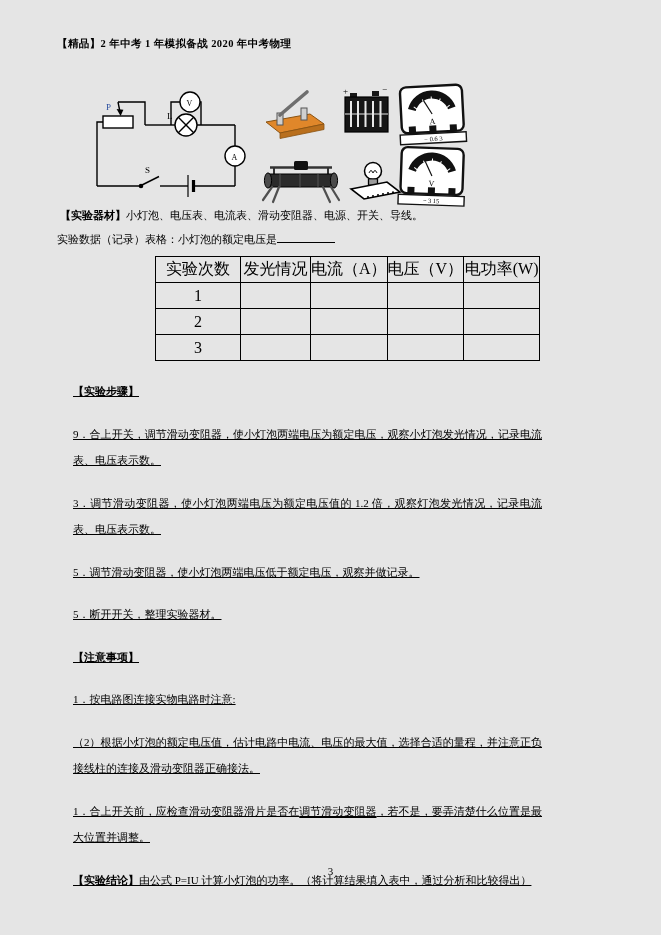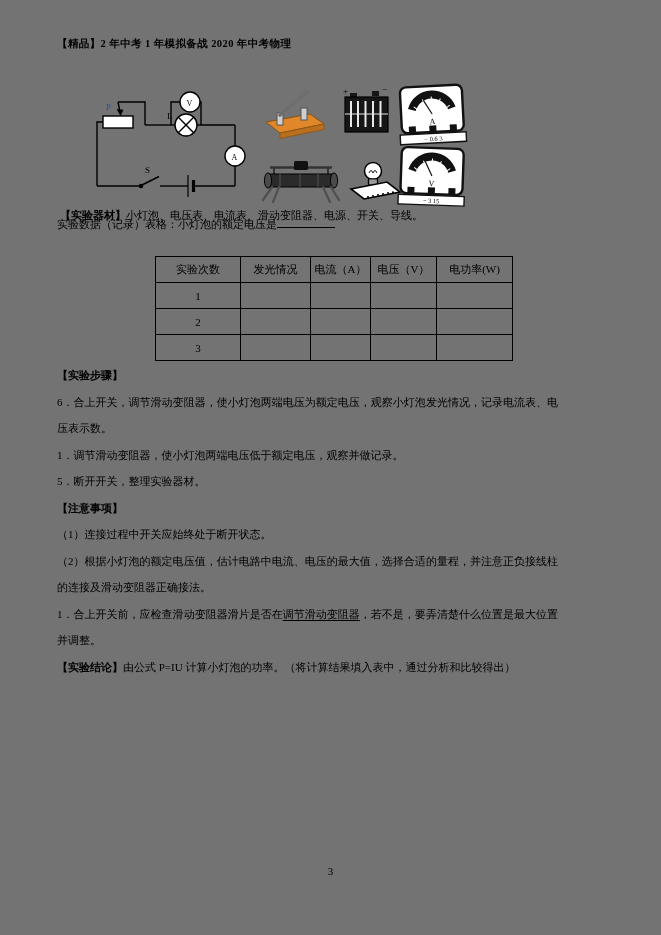--- a/index.html
+++ b/index.html
@@ -1,44 +1,44 @@
 <!DOCTYPE html>
 <html><head>
 <meta charset="utf-8">
 <style>
   html,body{margin:0;padding:0;}
   body{
     width:661px;height:935px;background:#ffffff;color:#000;
     font-family:"Liberation Serif","DejaVu Serif",serif;
     -webkit-font-smoothing:antialiased;
   }
-  .page{position:relative;width:661px;height:935px;overflow:hidden;background:#737373;}
+  .page{position:relative;width:661px;height:935px;overflow:hidden;background:#e5e5e5;}
   .doc-header{
     position:absolute;left:57px;top:37px;
     font-size:10.5px;font-weight:bold;letter-spacing:.4px;white-space:nowrap;
   }
   .figure{position:absolute;left:75px;top:80px;width:400px;height:128px;}
   .line{position:absolute;font-size:11px;white-space:nowrap;}
   .equipment{left:60px;top:208px;}
-  .datarec{left:57px;top:215px;}
+  .datarec{left:57px;top:230px;}
   .b{font-weight:bold;}
   .blank{display:inline-block;width:58px;height:12px;border-bottom:1px solid #000;vertical-align:baseline;}
   table.dtable{
     position:absolute;left:155px;top:256px;border-collapse:collapse;
-    font-size:11px;text-align:center;table-layout:fixed;
+    font-size:16px;text-align:center;table-layout:fixed;
   }
   table.dtable th,table.dtable td{
     border:1px solid #000;font-weight:normal;padding:0;height:25px;
     overflow:hidden;white-space:nowrap;
   }
   .body{
     position:absolute;left:57px;top:362px;width:501px;
     font-size:11px;line-height:26.5px;text-align:justify;text-justify:inter-ideograph;
   }
-  .body p{margin:0;}
+  .body p{margin:16px;text-decoration:underline;}
   .u{text-decoration:underline;text-underline-offset:2px;}
   .pagenum{position:absolute;left:0;top:865px;width:661px;text-align:center;font-size:11px;}
   svg text{font-family:"Liberation Serif","DejaVu Serif",serif;}
 </style>
 </head>
 <body>
 
 <div class="page">
 
   <div class="doc-header">【精品】2 年中考 1 年模拟备战 2020 年中考物理</div>
@@ -228,25 +228,26 @@
       <td></td>
       <td></td>
       <td></td>
       <td></td>
     </tr>
   </tbody>
     </table>
 
   <div class="body">
     <p class="b">【实验步骤】</p>
-    <p>6．合上开关，调节滑动变阻器，使小灯泡两端电压为额定电压，观察小灯泡发光情况，记录电流表、电压表示数。</p>
-    <p>1．调节滑动变阻器，使小灯泡两端电压低于额定电压，观察并做记录。</p>
+    <p>9．合上开关，调节滑动变阻器，使小灯泡两端电压为额定电压，观察小灯泡发光情况，记录电流表、电压表示数。</p>
+    <p>3．调节滑动变阻器，使小灯泡两端电压为额定电压值的 1.2 倍，观察灯泡发光情况，记录电流表、电压表示数。</p>
+    <p>5．调节滑动变阻器，使小灯泡两端电压低于额定电压，观察并做记录。</p>
     <p>5．断开开关，整理实验器材。</p>
     <p class="b">【注意事项】</p>
-    <p>（1）连接过程中开关应始终处于断开状态。</p>
+    <p>1．按电路图连接实物电路时注意:</p>
     <p>（2）根据小灯泡的额定电压值，估计电路中电流、电压的最大值，选择合适的量程，并注意正负接线柱的连接及滑动变阻器正确接法。</p>
     <p><span>1．合上开关前，应检查滑动变阻器滑片是否在</span><span class="u">调节滑动变阻器</span><span>，若不是，要弄清楚什么位置是最大位置并调整。</span></p>
     <p><span class="b">【实验结论】</span><span>由公式 P=IU 计算小灯泡的功率。（将计算结果填入表中，通过分析和比较得出）</span></p>
   </div>
 
   <div class="pagenum">3</div>
 
 </div>
 
 </body></html>

